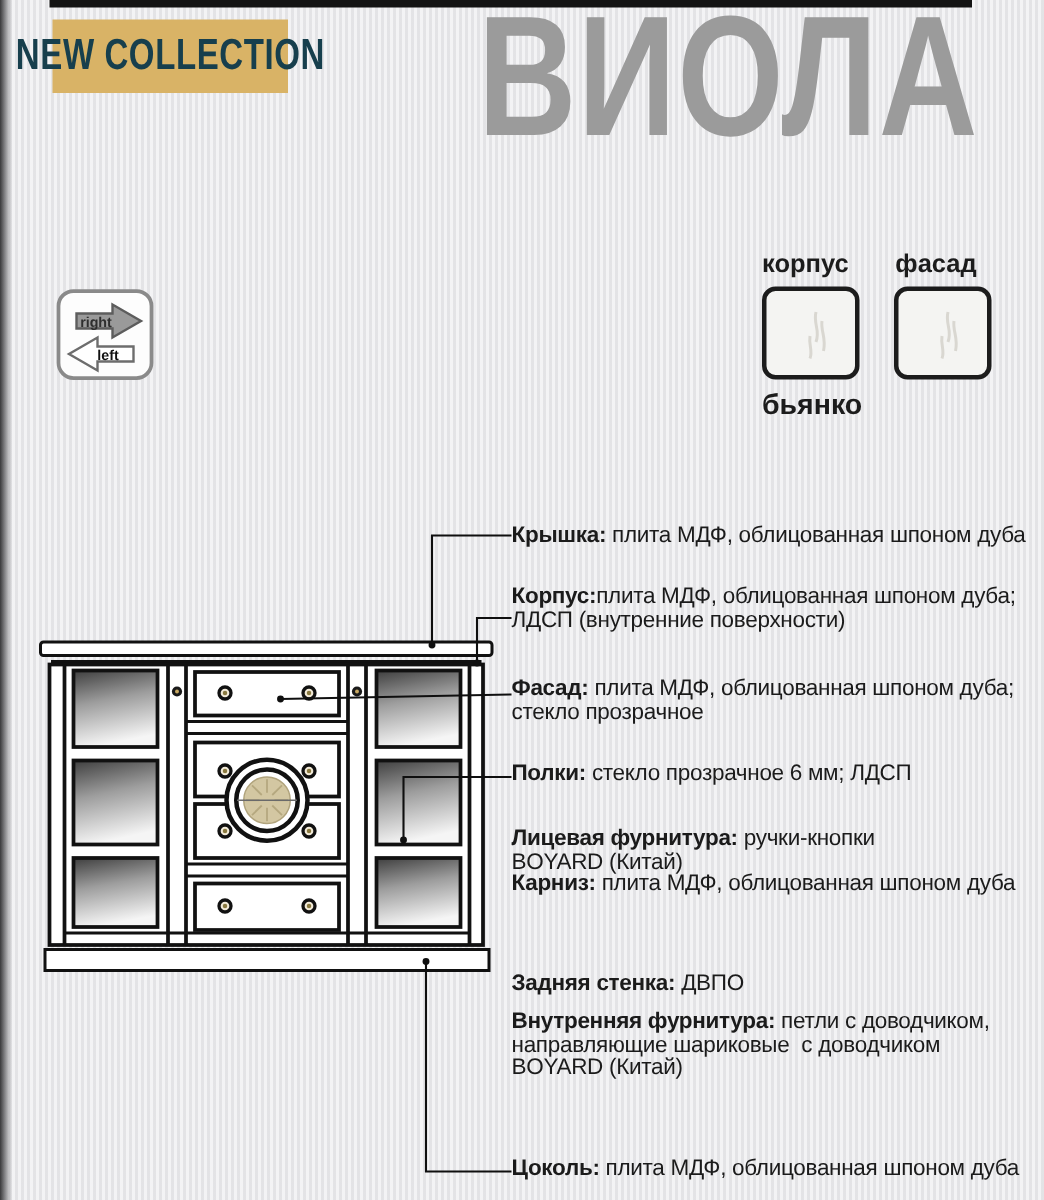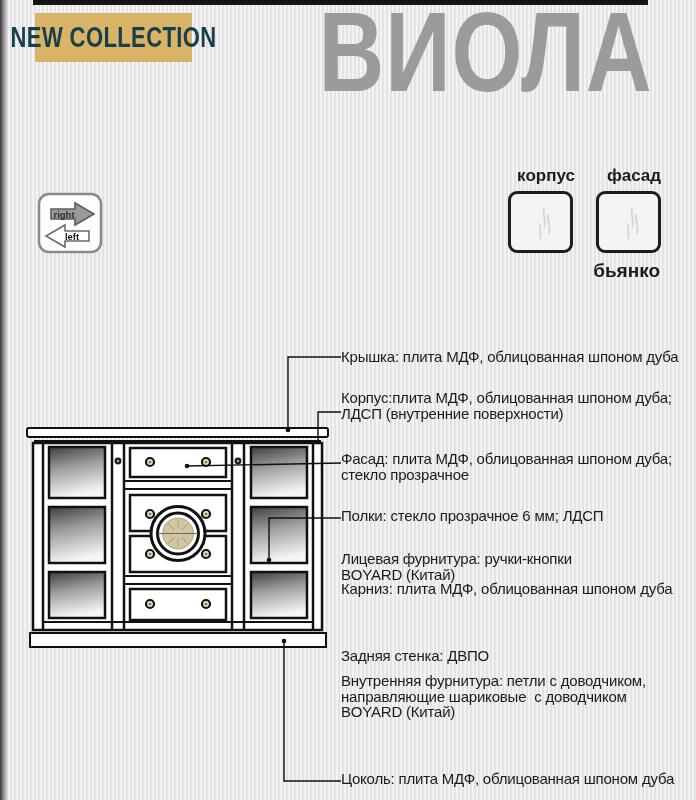--- a/index.html
+++ b/index.html
@@ -23,34 +23,34 @@
   }
   .banner span{
     font-weight:bold;font-size:29px;color:#173f4d;white-space:nowrap;
     transform:scaleX(.76);letter-spacing:.5px;
   }
   .title{
     position:absolute;top:3px;right:44px;font-weight:bold;font-size:114px;line-height:.86;
     color:#9b9b9b;transform:scaleX(.8);transform-origin:100% 0;letter-spacing:1px;white-space:nowrap;
   }
   .dir-icon{position:absolute;left:37px;top:192px;width:66px;height:62px;}
-  .swatch-label{position:absolute;width:76px;text-align:center;top:166px;font-size:17px;font-weight:bold;color:#1c1c1c;}
+  .swatch-label{position:absolute;width:56px;text-align:center;top:166px;font-size:17px;font-weight:bold;color:#1c1c1c;}
   .swatch{
     position:absolute;top:191px;width:59px;height:56px;border:3px solid #1c1c1c;border-radius:9px;
     background:#f4f4f2;
   }
   .swatch svg{position:absolute;left:0;top:0;}
-  .swatch-bottom{position:absolute;left:508px;width:152px;text-align:right;top:260px;font-size:19px;font-weight:bold;color:#1c1c1c;}
+  .swatch-bottom{position:absolute;left:508px;width:152px;text-align:left;top:260px;font-size:19px;font-weight:bold;color:#1c1c1c;}
   .cabinet{position:absolute;left:24px;top:424px;width:308px;height:232px;}
   .callouts{position:absolute;left:0;top:0;width:696px;height:800px;pointer-events:none;}
   .spec{
     position:absolute;left:341px;width:354px;font-size:15px;line-height:15.6px;
     letter-spacing:-.2px;color:#1b1b1b;
   }
-  .spec b{font-weight:normal;}
+  .spec b{font-weight:bold;}
   .spec .t{white-space:pre-wrap;margin-top:24px;}
 </style>
 </head>
 <body>
 
 <div class="page">
   <div class="left-edge"></div>
   <div class="top-bar"></div>
 
   <div class="banner">

